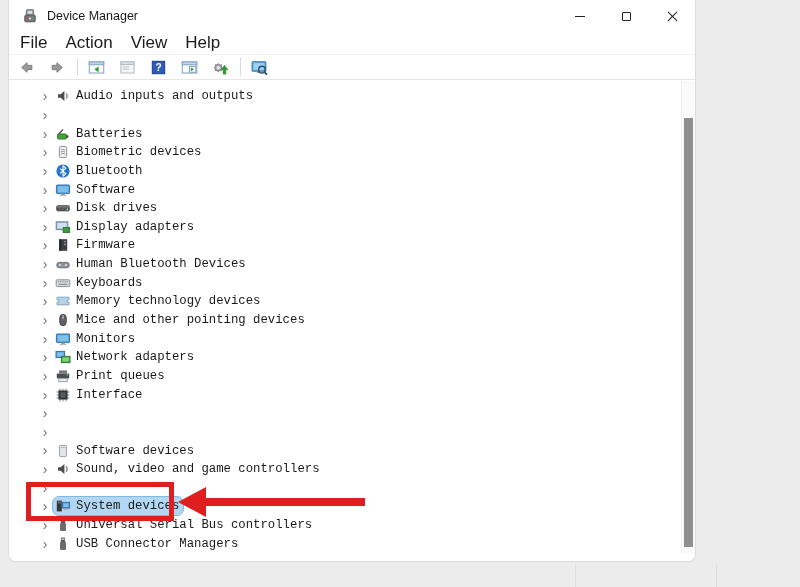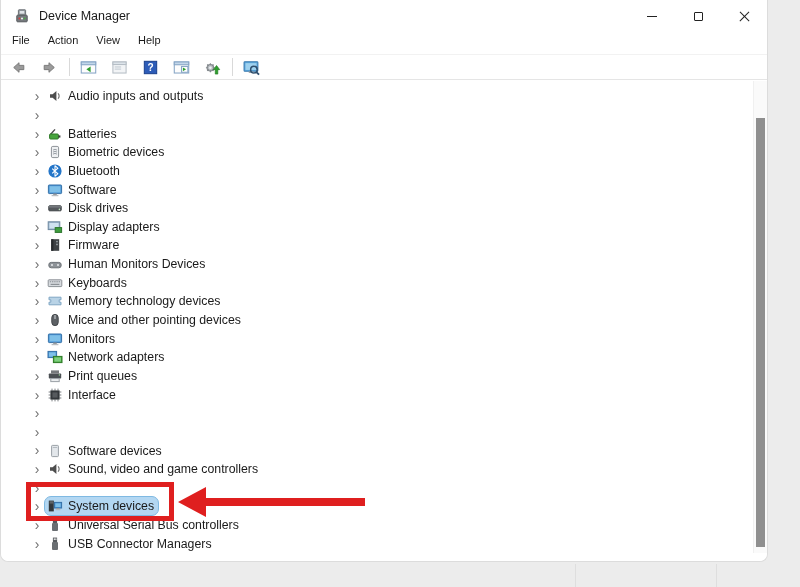--- a/index.html
+++ b/index.html
@@ -9,60 +9,60 @@
   *{box-sizing:border-box;}
   html,body{margin:0;padding:0;}
   body{
     width:800px;height:587px;position:relative;overflow:hidden;
     background:#ececec;
     font-family:"Liberation Sans",sans-serif;
     -webkit-font-smoothing:antialiased;
   }
   
   .window{
-    position:absolute;top:0;left:0;width:768px;height:562px;
+    position:absolute;top:0;left:8px;width:688px;height:562px;
     background:#ffffff;
     border:1px solid #dcdcdc;border-top:none;
     border-radius:0 0 8px 8px;
   }
   .titlebar{height:32px;display:flex;align-items:center;}
   .title-icon{width:16px;height:16px;margin-left:13px;flex:none;}
   .title-icon svg{width:16px;height:16px;display:block;}
   .title-text{margin-left:9px;font-size:12.5px;color:#191919;}
   .caption{margin-left:auto;display:flex;height:32px;}
   .cap-btn{width:46px;height:32px;display:flex;align-items:center;justify-content:center;cursor:default;}
   .glyph-min{width:10px;height:1px;background:#222;}
   .glyph-max{width:9px;height:9px;border:1px solid #222;border-radius:1px;}
   .glyph-close{position:relative;width:11px;height:11px;}
   .glyph-close::before,.glyph-close::after{
     content:"";position:absolute;left:-1px;top:5px;width:13px;height:1.2px;background:#222;
   }
   .glyph-close::before{transform:rotate(45deg);}
   .glyph-close::after{transform:rotate(-45deg);}
   
-  .menubar{height:23px;display:flex;align-items:flex-start;padding-left:2px;
-    border-bottom:1px solid #f2f2f2;font-size:11px;}
+  .menubar{height:23px;display:flex;align-items:center;padding-left:2px;
+    border-bottom:1px solid #f2f2f2;font-size:17px;}
   .menu-item{padding:2px 9px;color:#1b1b1b;}
   
   .toolbar{height:25px;display:flex;align-items:center;padding-left:5px;
     border-bottom:1px solid #e5e5e5;}
   .tb-btn{width:24px;height:22px;display:flex;align-items:center;justify-content:center;margin-right:7px;}
   .tb-ic,.tb-ic svg{width:17px;height:17px;display:block;}
   .tb-sep{width:1px;height:18px;background:#d9d9d9;margin:0 6px 0 1px;}
   
   .content{position:absolute;top:81px;left:0;right:0;bottom:0;background:#fff;
     border-radius:0 0 8px 8px;overflow:hidden;}
   .tree{padding-top:6px;}
   .trow{height:18.65px;display:flex;align-items:center;font-size:12.3px;color:#1a1a1a;}
   .chev{width:14px;margin-left:29px;color:#6f6f6f;font-size:14px;line-height:10px;text-align:center;flex:none;}
   .inner{display:flex;align-items:center;padding:1px 4px 1px 2px;border:1px solid transparent;}
   .inner.sel{background:var(--sel-bg);border-color:var(--sel-border);border-radius:7px;}
   .ticon{width:16px;height:16px;margin-right:5px;flex:none;}
   .ticon svg{width:16px;height:16px;display:block;}
-  .tlabel{white-space:nowrap;}
+  .tlabel{white-space:nowrap;font-family:Liberation Mono, monospace;}
   
   .scrollbar{position:absolute;top:81px;right:0;width:14px;bottom:8px;background:#fafafa;
     border-left:1px solid #f0f0f0;}
   .sb-thumb{position:absolute;top:37px;left:2px;width:9px;height:429px;background:#8f8f8f;}
   
   .bottom-bar{position:absolute;left:0;right:0;top:562px;height:25px;background:#ececec;}
   .bar-sep{position:absolute;top:2px;bottom:0;width:1px;background:#dedede;}
   
   .overlay{position:absolute;left:0;top:0;width:800px;height:587px;pointer-events:none;z-index:50;}
 </style>
@@ -290,21 +290,21 @@
         <div class="trow">
           <span class="chev">›</span>
           <span class="inner">
             <span class="ticon">
               <svg viewBox="0 0 16 16">
                 <rect x="1.8" y="6.4" width="12.4" height="5.4" rx="2.4" fill="#8d9297" stroke="#6c7176"></rect>
                 <circle cx="5" cy="9.1" r="1" fill="#e8eaec"></circle>
                 <circle cx="11" cy="9.1" r="1" fill="#e8eaec"></circle>
               </svg>
             </span>
-            <span class="tlabel">Human Monitors Devices</span>
+            <span class="tlabel">Human Bluetooth Devices</span>
           </span>
         </div>
         <div class="trow">
           <span class="chev">›</span>
           <span class="inner">
             <span class="ticon">
               <svg viewBox="0 0 16 16">
                 <rect x="1.2" y="4.8" width="13.6" height="6.8" rx="0.8" fill="#d7dbdf" stroke="#8d9297"></rect>
                 <g fill="#8d9297">
                   <rect x="2.8" y="6.2" width="1.4" height="1.1"></rect>

